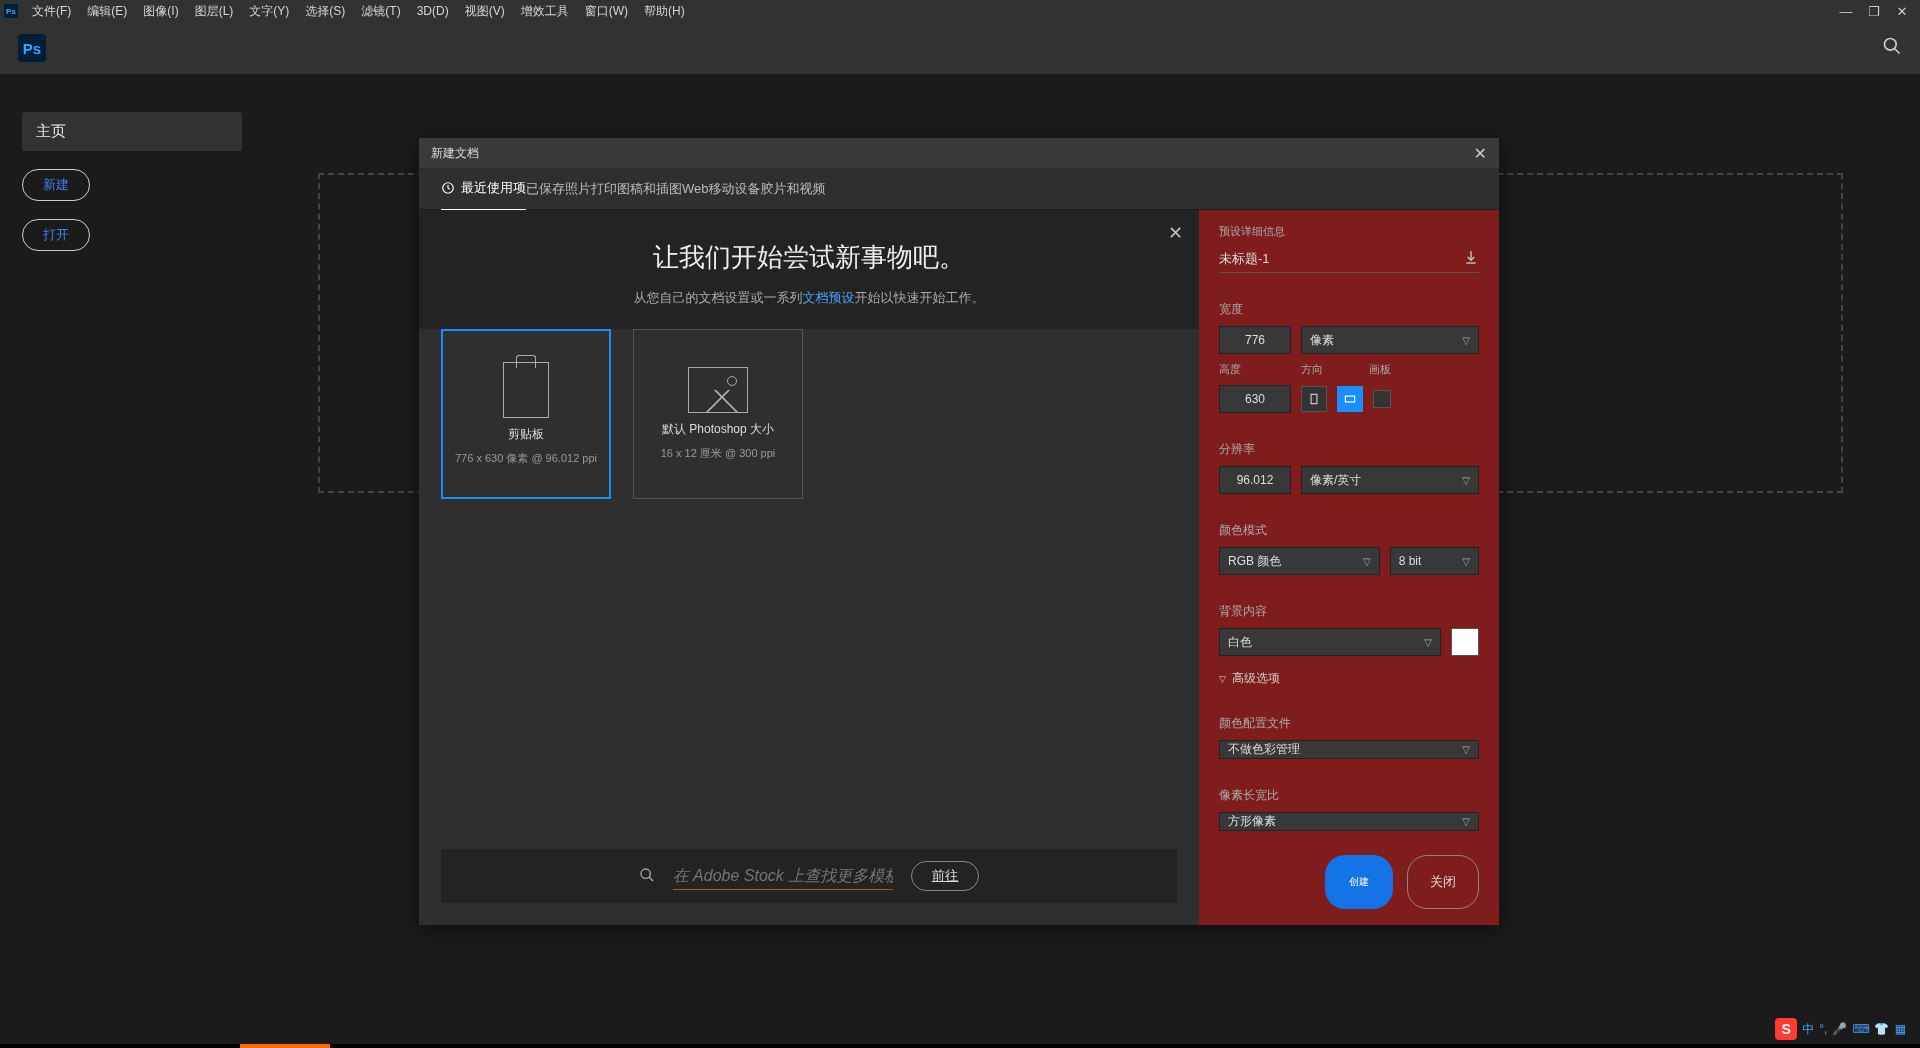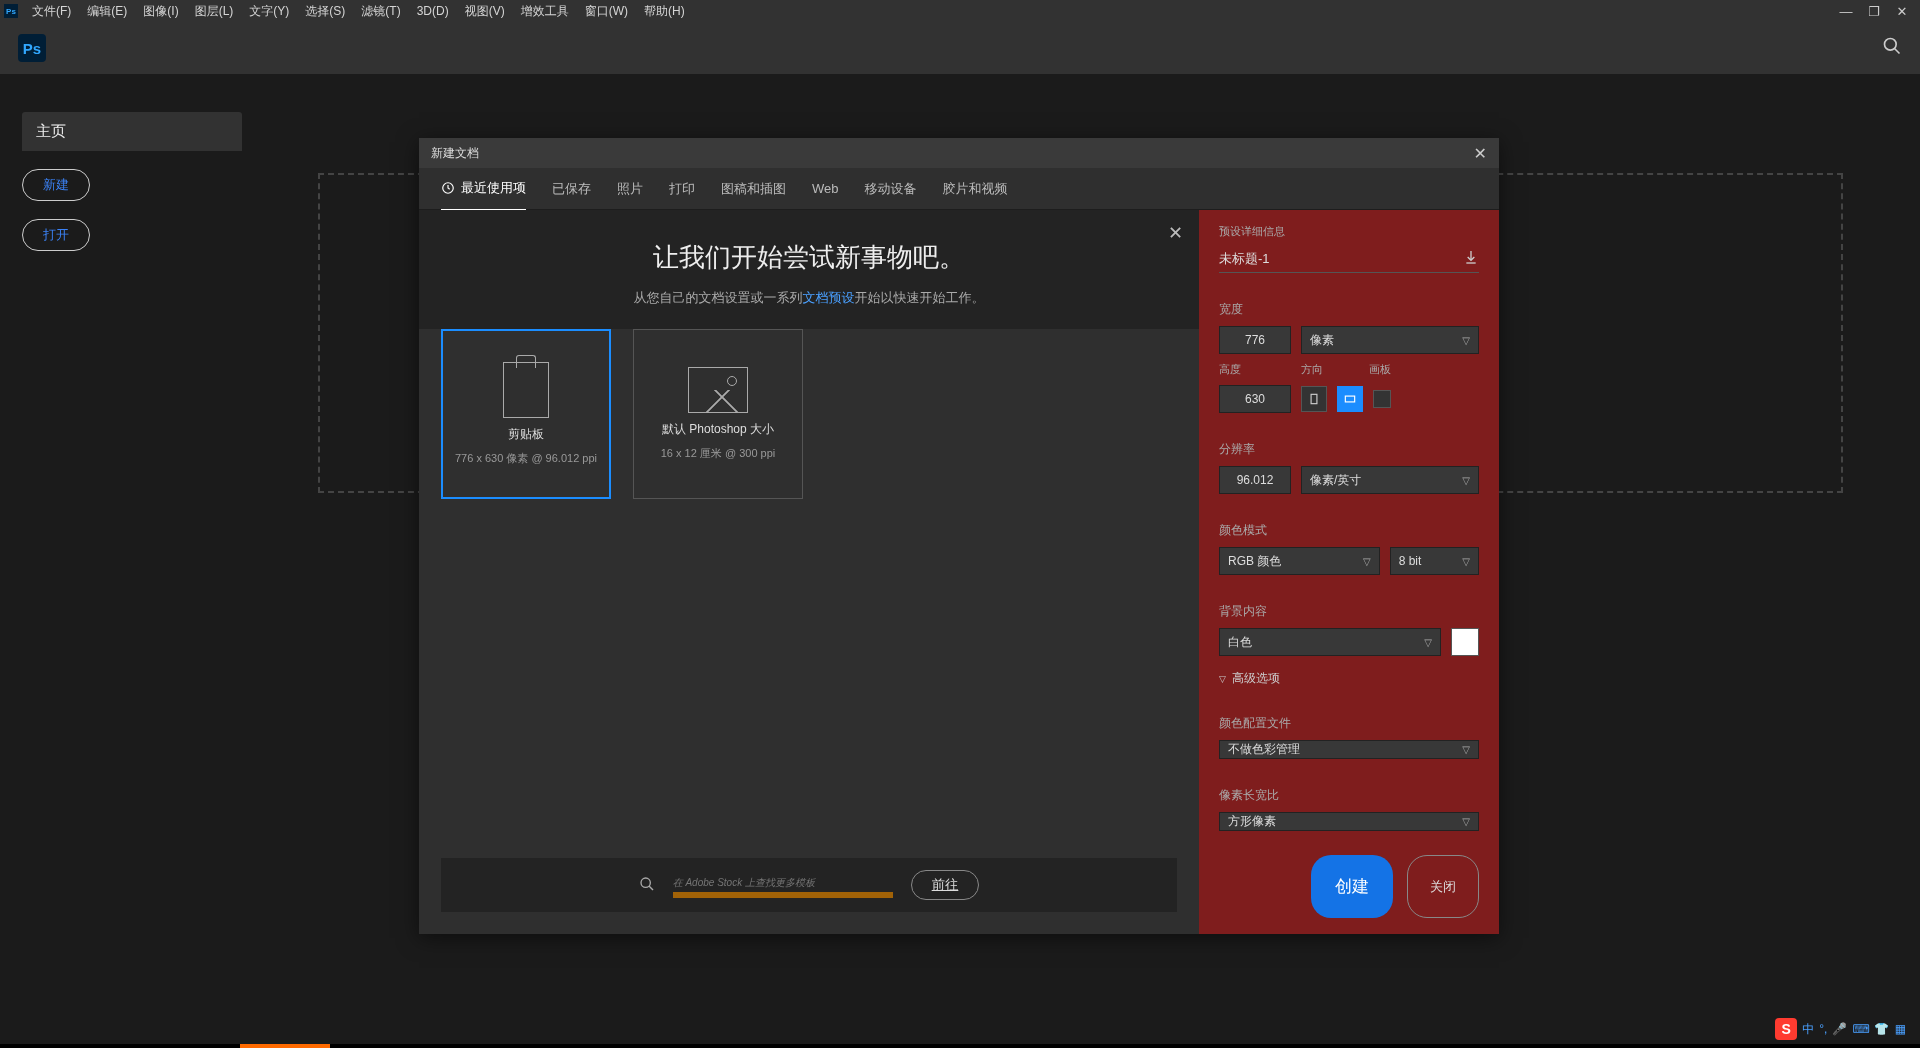--- a/index.html
+++ b/index.html
@@ -70,21 +70,21 @@
   box-shadow:0 4px 20px rgba(0,0,0,.5);
   z-index:10;
   display:flex; flex-direction:column;
 }
 .dlg-title {
   height:30px; background:#3a3a3a; display:flex; align-items:center; padding:0 12px; color:#ddd;
 }
 .dlg-title .spacer{flex:1;}
 .dlg-title .close{ cursor:pointer; font-size:16px; color:#ccc;}
 .dlg-tabs {
-  display:flex; gap:26px; padding:0 22px; border-bottom:1px solid #1d1d1d; height:42px; align-items:center; color:#bbb;
+  display:flex; padding:0 22px; border-bottom:1px solid #1d1d1d; height:42px; align-items:center; color:#bbb;
 }
 .dlg-tabs .tab { cursor:pointer; padding:12px 0; font-size:13px;}
 .dlg-tabs .tab.active { color:#fff; border-bottom:2px solid #fff; display:flex; align-items:center; gap:6px;}
 .dlg-body { display:flex; }
 .left-pane { flex:1; padding:0; display:flex; flex-direction:column;}
 .hero {
   background:#232323; margin:0; padding:30px 40px 22px; text-align:center; position:relative;
 }
 .hero .close-hero { position:absolute; top:12px; right:16px; font-size:18px; color:#bbb; cursor:pointer;}
 .hero h2 { font-size:26px; font-weight:400; color:#eee; margin-bottom:14px;}
@@ -100,21 +100,21 @@
 .preset .clip::before { content:""; position:absolute; top:-8px; left:50%; transform:translateX(-50%); width:18px; height:12px; border:1.5px solid #aaa; border-bottom:none; border-radius:3px 3px 0 0;}
 .preset .img-shape { width:60px; height:46px; border:1.5px solid #aaa; position:relative;}
 .preset .img-shape::before{content:"";position:absolute;bottom:0;left:0;width:100%;height:22px;background:linear-gradient(135deg,transparent 48%,#aaa 49%,#aaa 51%,transparent 52%),linear-gradient(45deg,transparent 58%,#aaa 59%,#aaa 61%,transparent 62%);}
 .preset .img-shape::after{content:"";position:absolute;top:8px;right:10px;width:8px;height:8px;border:1.5px solid #aaa;border-radius:50%;}
 .preset .t { font-size:12px; color:#ddd;}
 .preset .s { font-size:11px; color:#999; line-height:1.3;}
 .stock-bar {
   margin:0 22px 22px; background:#232323; height:54px; display:flex; align-items:center; justify-content:center; gap:18px;
 }
 .stock-bar .search-ic{color:#aaa;font-size:14px;}
-.stock-bar input { background:transparent; border:none; border-bottom:6px solid #a16207; color:#aaa; width:220px; font-size:10px; padding:4px 0; font-style:italic; outline:none;}
+.stock-bar input { background:transparent; border:none; border-bottom:1px solid #a16207; color:#aaa; width:220px; font-size:16px; padding:4px 0; font-style:italic; outline:none;}
 .stock-bar .go-btn { border:1px solid #888; background:transparent; color:#ddd; border-radius:20px; padding:5px 20px; cursor:pointer;text-decoration:underline;}
 
 .right-pane {
   width:300px; background:#7f1d1d; padding:14px 20px 16px;
   display:flex; flex-direction:column; gap:8px;
 }
 .right-pane .sec-title{font-size:11px;color:#aaa;margin-bottom:2px;}
 .right-pane .row{display:flex;gap:10px;align-items:center;}
 .right-pane label{font-size:12px;color:#aaa;display:block;margin-top:20px;}
 .right-pane input.text, .right-pane select, .right-pane .sel {
@@ -127,21 +127,21 @@
 .sel{flex:1;display:flex;align-items:center;justify-content:space-between;cursor:pointer;}
 .sel .chev{font-size:10px;color:#aaa;}
 .orient-btn{width:26px;height:26px;border:1px solid #555;display:flex;align-items:center;justify-content:center;cursor:pointer;background:#333;}
 .orient-btn.active{background:#1b8dff;border-color:#1b8dff;}
 .orient-btn svg{width:14px;height:14px;}
 .check{width:18px;height:18px;border:1px solid #555;background:#333;cursor:pointer;}
 .swatch{width:28px;height:28px;background:#fff;border:1px solid #555;cursor:pointer;}
 .adv{display:flex;align-items:center;gap:6px;color:#ccc;font-size:12px;cursor:pointer;margin-top:6px;}
 .adv .chev{font-size:9px;}
 .dlg-actions{display:flex;gap:14px;justify-content:flex-end;margin-top:16px;}
-.btn-primary{background:#1473e6;color:#fff;border:none;border-radius:20px;padding:20px 24px;font-size:17px;cursor:pointer;}
+.btn-primary{background:#1473e6;color:#fff;border:none;border-radius:20px;padding:20px 24px;font-size:10px;cursor:pointer;}
 .btn-secondary{background:transparent;color:#ddd;border:1px solid #888;border-radius:20px;padding:6px 22px;font-size:13px;cursor:pointer;}
 
 .taskbar{position:absolute;left:0;right:0;bottom:0;height:4px;background:#000;}
 .taskbar .orange{position:absolute;left:240px;bottom:0;width:90px;height:4px;background:#ff6a00;}
 
 .ime{position:absolute;right:14px;bottom:8px;display:flex;gap:5px;align-items:center;}
 .ime .s-icon{width:22px;height:22px;background:#ff3b30;color:#fff;font-weight:bold;border-radius:4px;display:flex;align-items:center;justify-content:center;font-size:14px;}
 .ime .ind{color:#4aa0ff;font-size:12px;}
 .col-labels{display:flex;gap:10px;}
 .col-labels span{font-size:11px;color:#aaa;}

